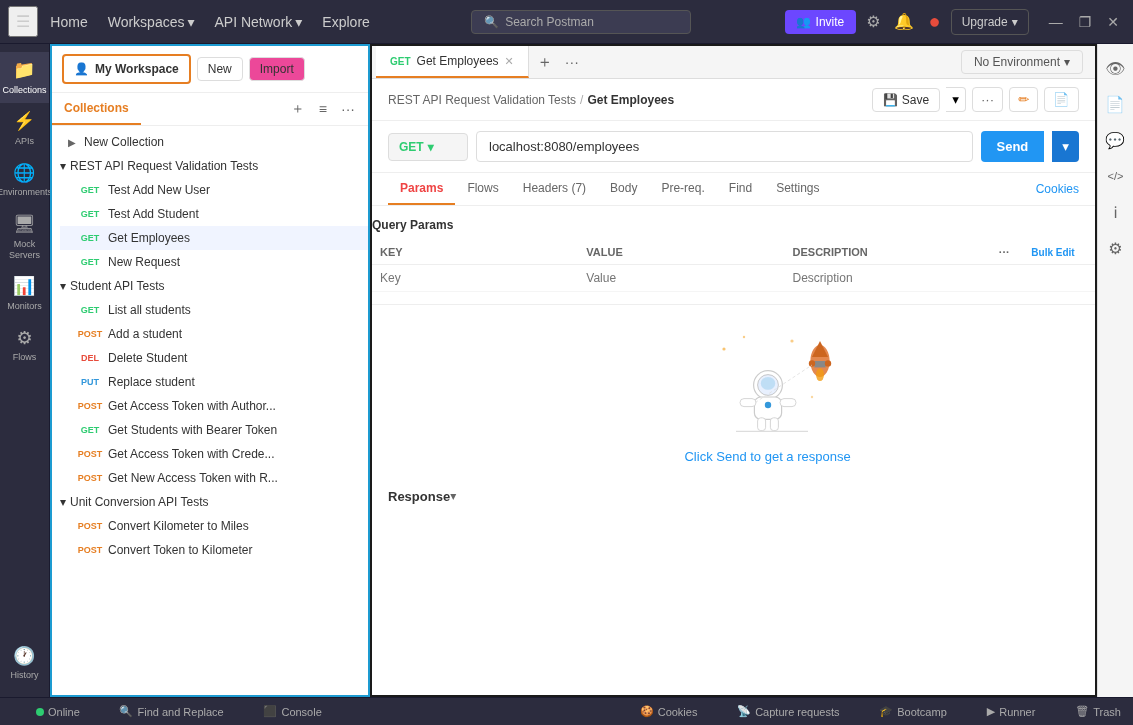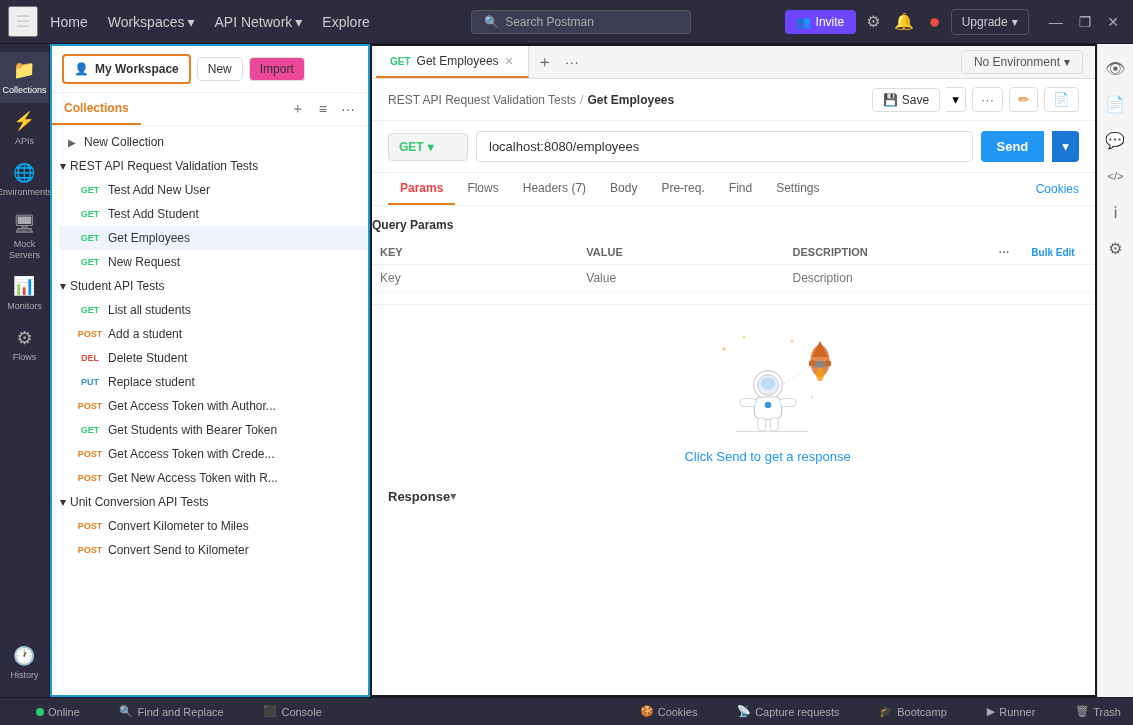--- a/index.html
+++ b/index.html
@@ -282,21 +282,21 @@
         <span class="chevron">▾</span>
         <span>Unit Conversion API Tests</span>
       </div>
       <div class="tree-group">
         <div class="tree-item">
           <span class="method-badge method-post">POST</span>
           <span>Convert Kilometer to Miles</span>
         </div>
         <div class="tree-item">
           <span class="method-badge method-post">POST</span>
-          <span>Convert Send to Kilometer</span>
+          <span>Convert Token to Kilometer</span>
         </div>
       </div>
     </div>
   </div>
 
   <div class="right-panel">
 
     <div class="req-tabs">
       <div class="req-tab active">
         <span class="req-tab-method">GET</span>

